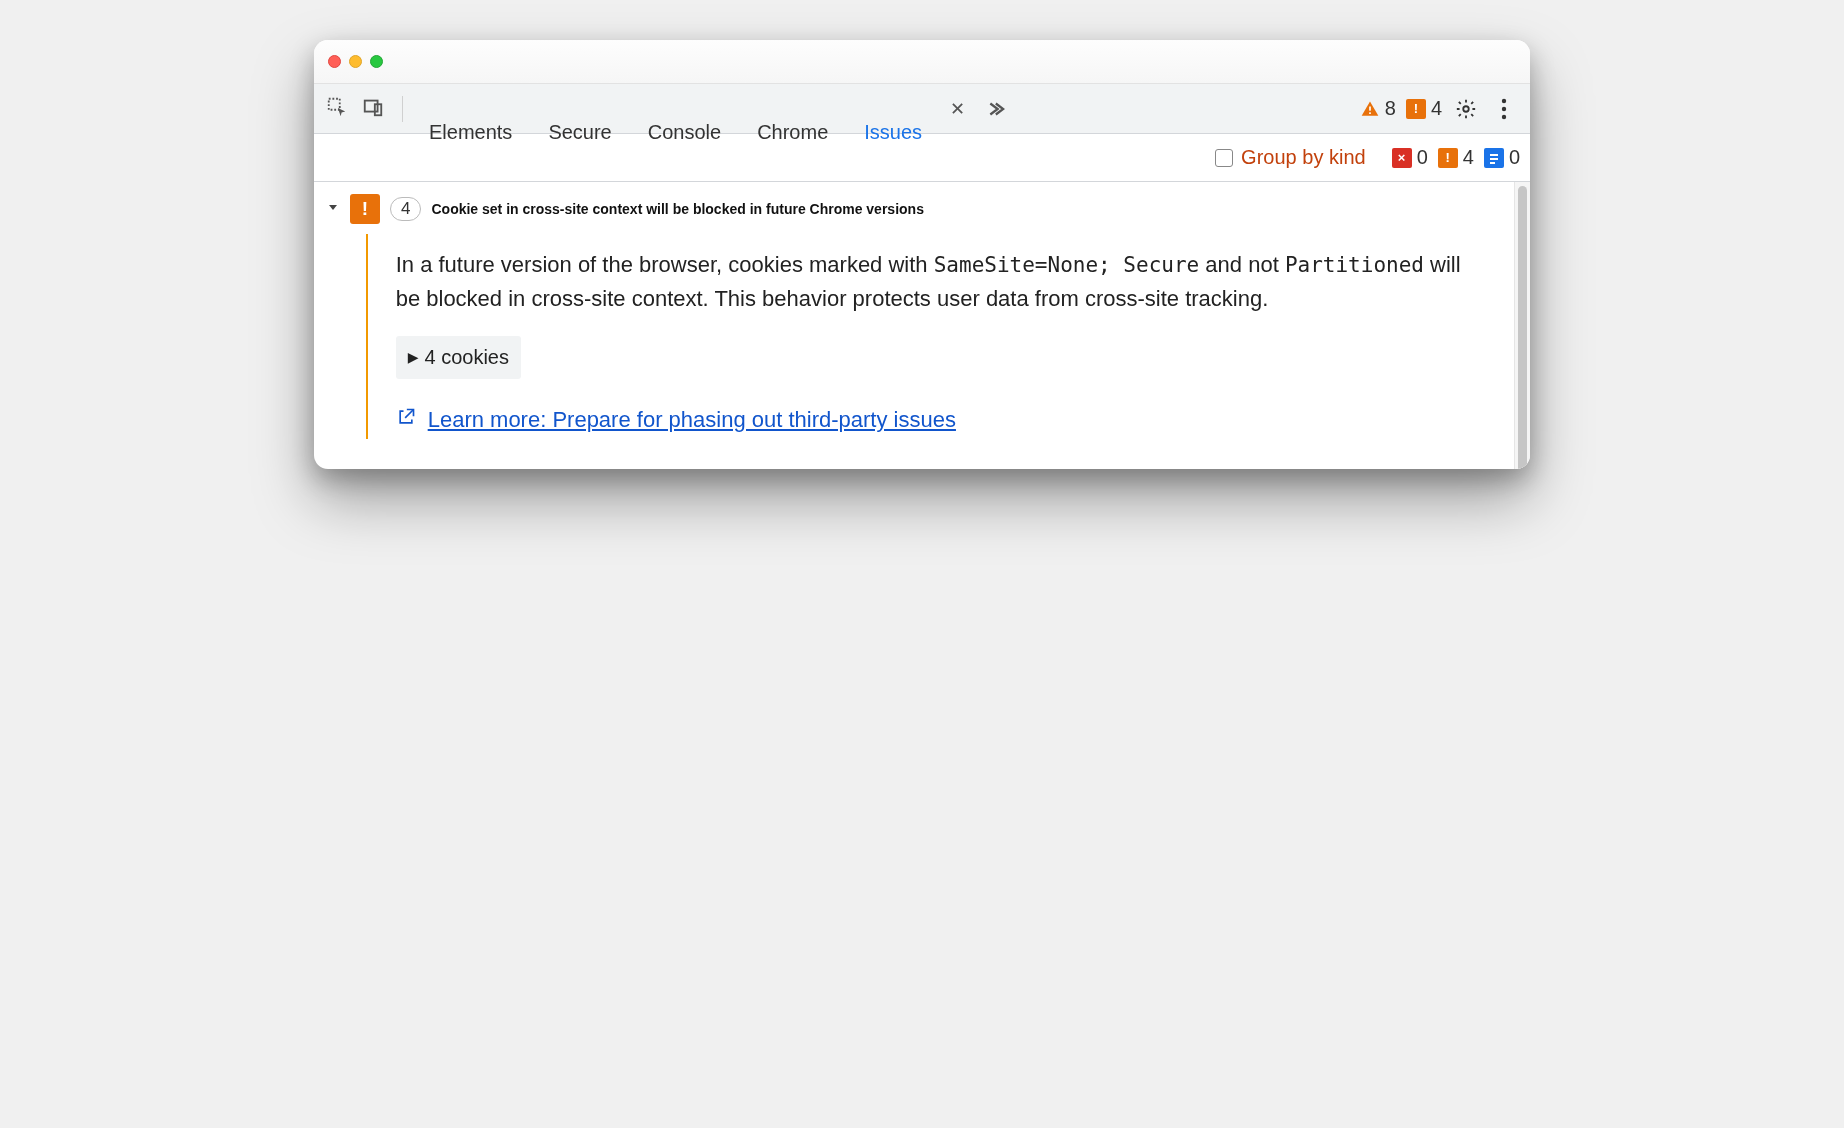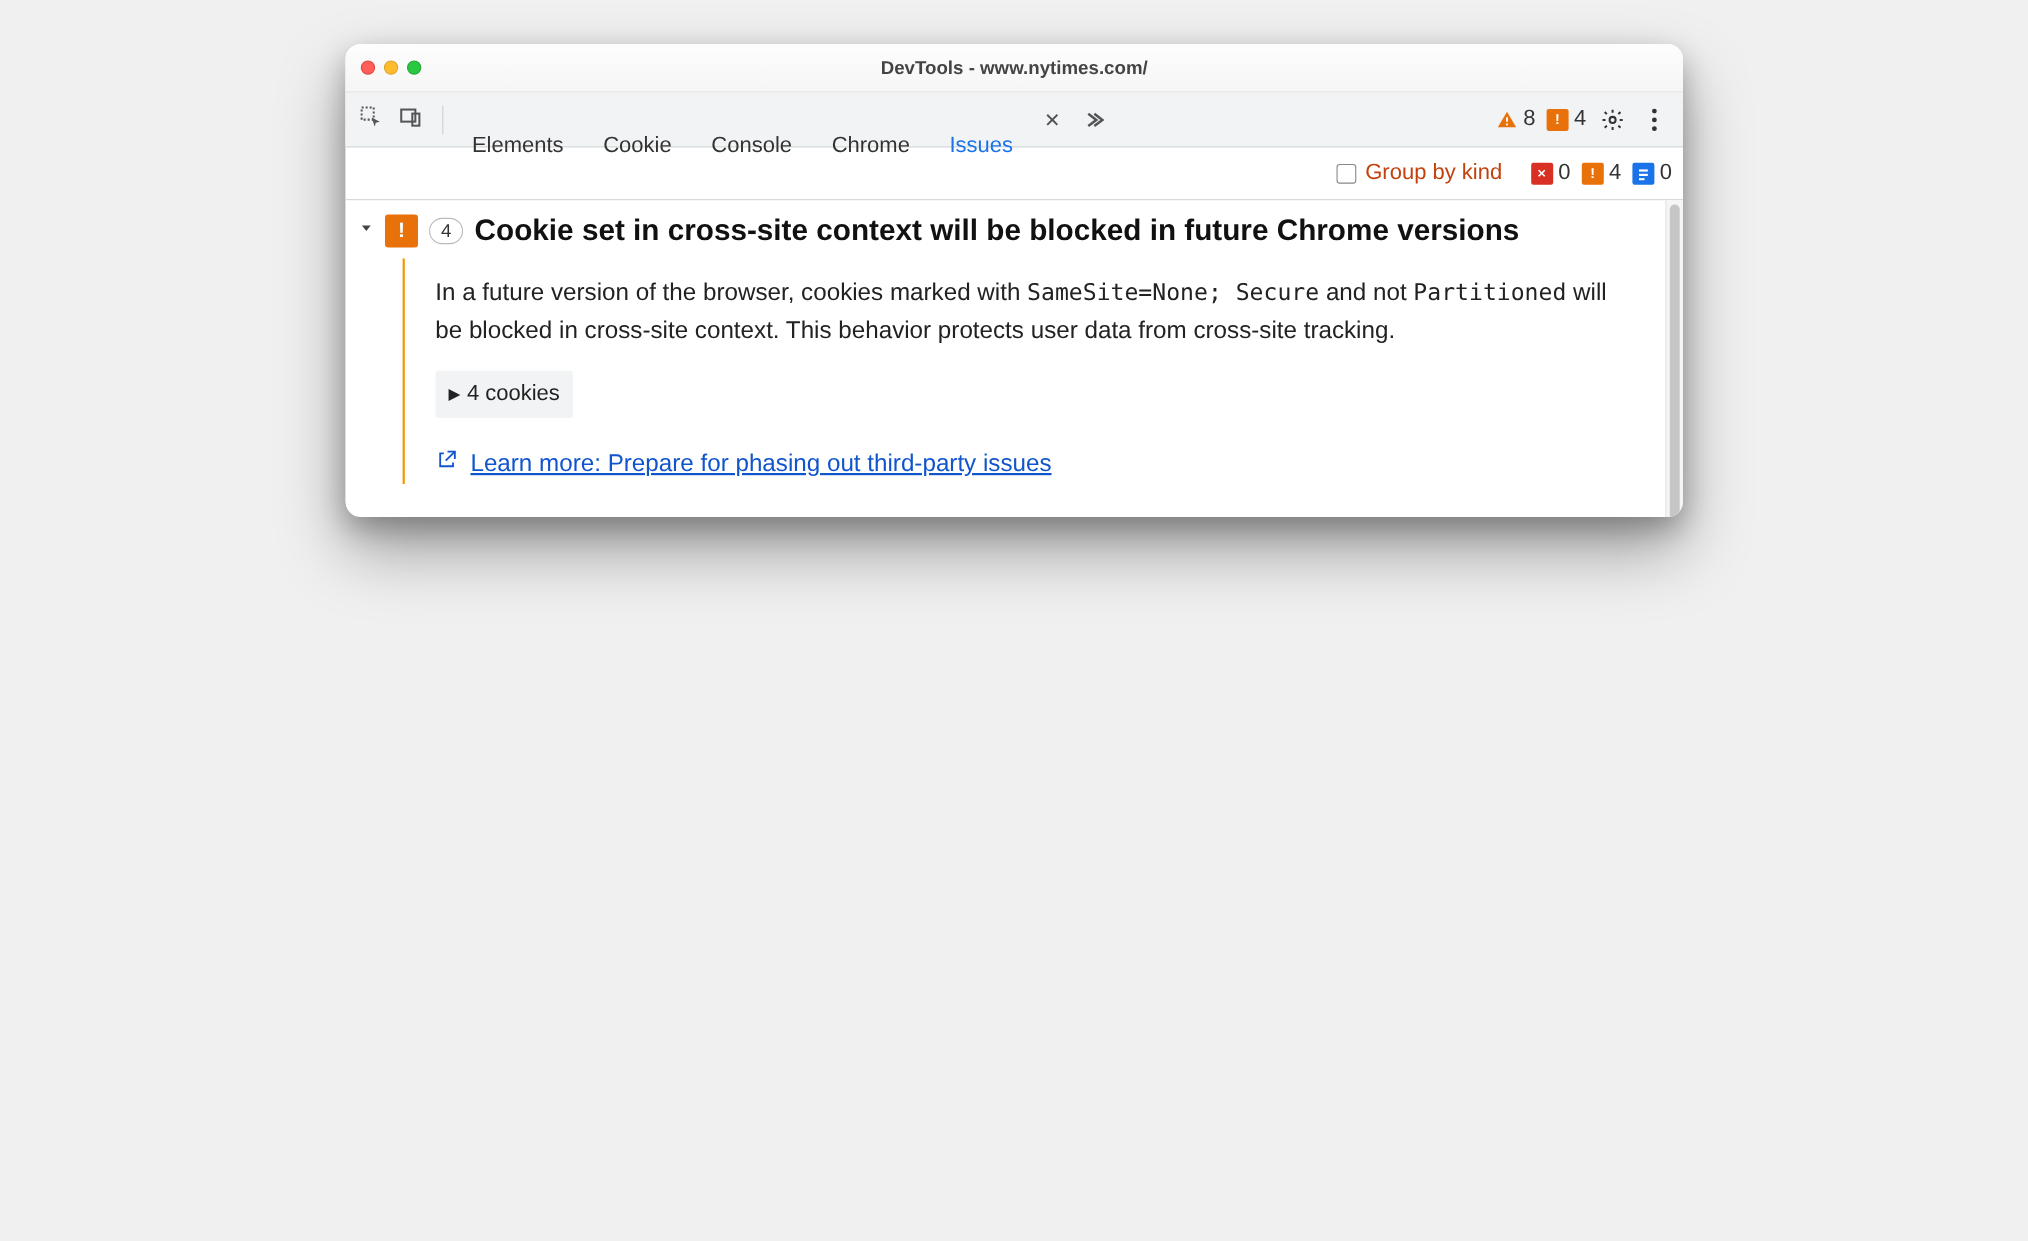--- a/index.html
+++ b/index.html
@@ -82,21 +82,21 @@
 .issue-counts { display:flex; align-items:center; gap: 10px; margin-left: 18px; }
 .content { display:flex; }
 .scroll-gutter { width: 16px; background:#f5f5f5; border-left:1px solid #e5e5e5; position:relative;}
 .scroll-thumb { position:absolute; top:4px; left:3px; right:3px; height: 480px; background:#c6c6c6; border-radius: 6px; }
 .main { flex:1; padding: 4px 0 30px 0; }
 .issue-row { display:flex; align-items:center; gap: 10px; padding: 8px 10px 10px 12px; }
 .disclose { cursor:pointer; color:#444; }
 .disclose svg { width:14px;height:14px; }
 .issue-icon { width: 30px; height: 30px; background:#e8710a; border-radius: 3px; display:flex;align-items:center;justify-content:center;color:#fff;font-weight:700;font-size:19px;}
 .issue-count-pill { border:1.5px solid #bbb; border-radius: 999px; padding: 1px 10px; font-size: 17px; color:#333;}
-.issue-title { font-size: 27px; font-weight: 700; color:#111; }
+.issue-title { font-size: 14px; font-weight: 700; color:#111; }
 .issue-body-wrap { display:flex; }
 .accent-bar { width: 3px; background: #f29900; margin-left: 52px; }
 .issue-body { padding: 14px 34px 2px 28px; font-size: 22px; color:#222; line-height: 1.55; }
 .issue-body p { margin-bottom: 20px; }
 code { font-family: ui-monospace, Menlo, Monaco, Consolas, monospace; font-size: 21px; }
 .section-label { font-size: 16px; letter-spacing: 0.5px; color:#333; font-weight:600; margin: 14px 0 10px 0; }
 .resource-pill { display:inline-flex; align-items:center; gap:6px; background:#f1f3f4; padding: 6px 12px; border-radius:3px; font-size:20px; cursor:pointer;}
 .resource-pill .tri { font-size:14px; }
 .learn-row { margin-top: 24px; display:flex; align-items:center; gap:12px;}
 .learn-row a { color:#1155cc; font-size:22px; text-decoration: underline; cursor:pointer; }
@@ -106,41 +106,40 @@
 </head>
 <body>
 
 <div class="window">
   <div class="titlebar">
     <div class="traffic">
       <div class="dot red"></div>
       <div class="dot yellow"></div>
       <div class="dot green"></div>
     </div>
-    <div class="win-title">DevTools - www.nytimes.com/</div>
   </div>
 
   <div class="tab-strip">
     <div class="lead-icons">
       <span>
         <svg viewBox="0 0 24 24" fill="none" stroke="#555" stroke-width="2">
           <rect x="3" y="3" width="12" height="12" stroke-dasharray="2 2"></rect>
           <path d="M13 13 L21 17 L17 18 L16 22 Z" fill="#555" stroke="none"></path>
         </svg>
       </span>
       <span>
         <svg viewBox="0 0 24 24" fill="none" stroke="#555" stroke-width="2">
           <rect x="3" y="5" width="14" height="12"></rect>
           <rect x="14" y="9" width="7" height="12"></rect>
         </svg>
       </span>
     </div>
     <div style="width:1px;height:26px;background:#d0d0d0;margin:0 6px;"></div>
     <div class="tab">Elements</div>
-    <div class="tab">Cookie</div>
+    <div class="tab">Secure</div>
     <div class="tab">Console</div>
     <div class="tab">Chrome</div>
     <div class="tab active">Issues</div>
     <span class="tab-close">✕</span>
     <span class="more-tabs">
       <svg viewBox="0 0 24 24" fill="none" stroke="#555" stroke-width="2.5">
           <path d="M8 6 L16 12 L8 18"></path>
           <path d="M14 6 L22 12 L14 18"></path>
         </svg>
     </span>

